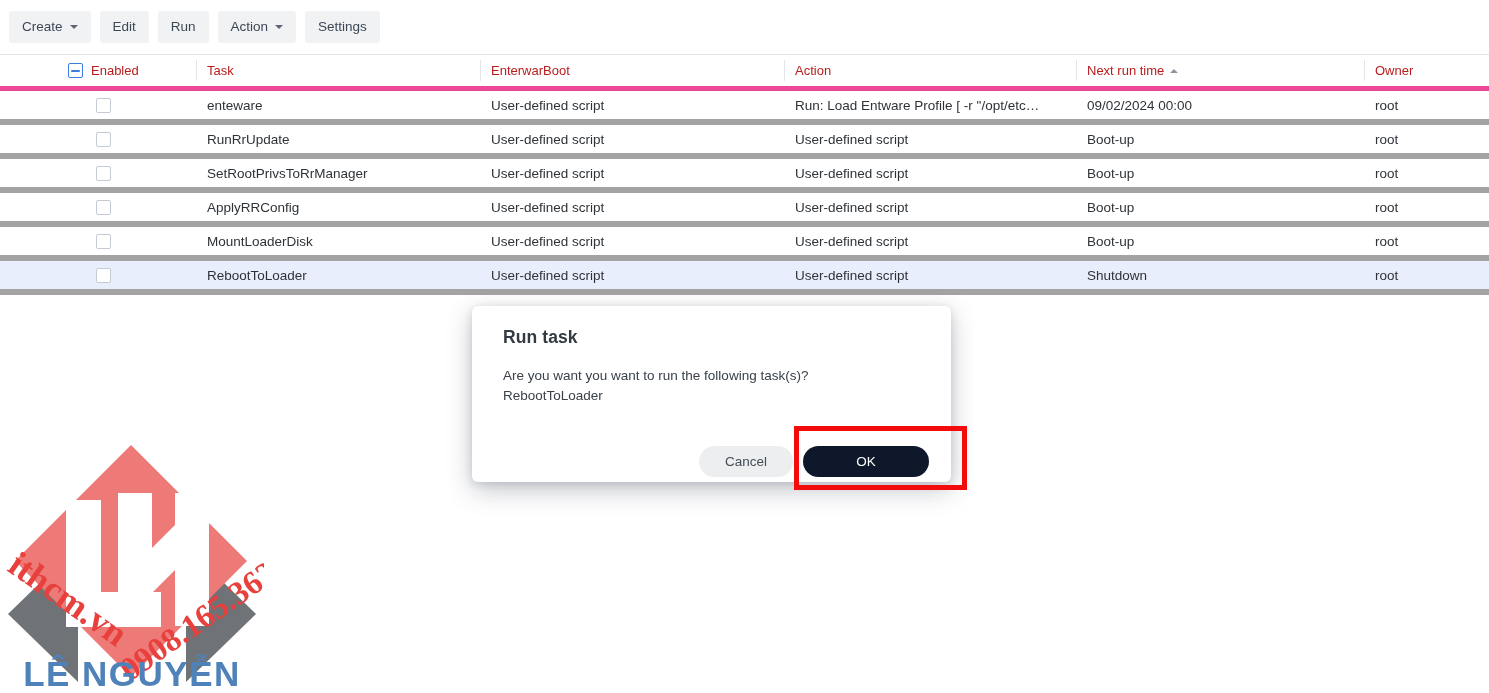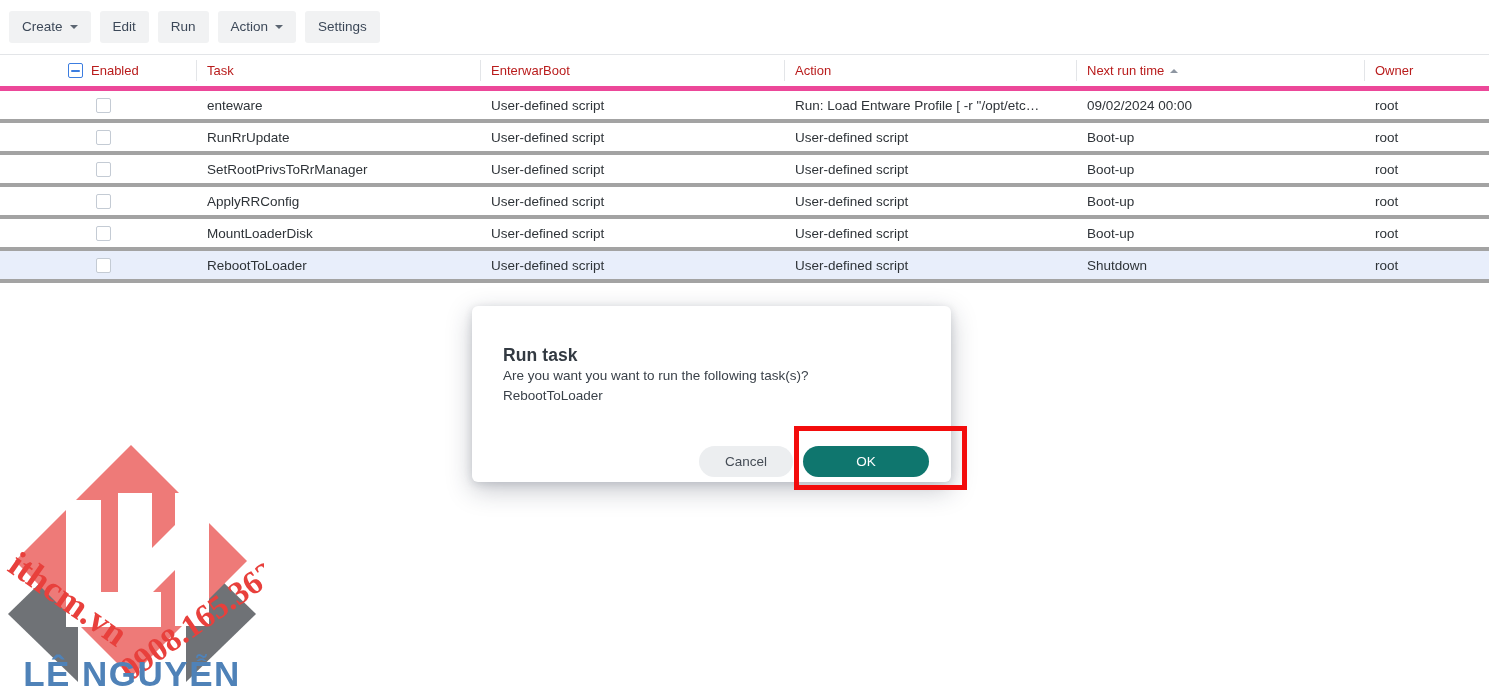--- a/index.html
+++ b/index.html
@@ -83,21 +83,21 @@
     content: "";
     position: absolute;
     left: 0; top: 5px; bottom: 5px;
     width: 1px;
     background: #e3e5e8;
   }
   table.tasks tbody td {
     height: 28px;
     font-size: 13.5px;
     color: #2e3338;
-    border-bottom: 4px solid #a3a3a3;
+    border-bottom: 6px solid #a3a3a3;
     padding: 0;
     vertical-align: middle;
     white-space: nowrap;
     overflow: hidden;
     text-overflow: ellipsis;
   }
   tr.row-selected td { background: #e8eefb; }
   tr.row-selected td { border-bottom-color: #dde4f4; }
 
   .col-chk  { width: 196px; }
@@ -192,21 +192,20 @@
     box-sizing: border-box;
     pointer-events: auto;
   }
   #dlg-title {
     position: absolute;
     left: 31px; top: 21px;
     font-size: 17.5px;
     font-weight: bold;
     color: #333a42;
     letter-spacing: 0.1px;
-    margin-top: 18px;
   }
   #dlg-body {
     position: absolute;
     left: 31px; top: 60px;
     width: 420px;
     font-size: 13.5px;
     color: #3a4149;
     line-height: 20px;
   }
   #dlg-buttons {
@@ -221,21 +220,21 @@
     height: 31px;
     border: none;
     border-radius: 16px;
     font-family: "Liberation Sans", "DejaVu Sans", sans-serif;
     font-size: 13.5px;
     cursor: pointer;
     padding: 0 26px;
     line-height: 1;
   }
   .dlg-btn.cancel { background: #eceef0; color: #454c55; min-width: 83px; }
-  .dlg-btn.ok { background: #0f766e; color: #ffffff; min-width: 126px; }
+  .dlg-btn.ok { background: #0f172a; color: #ffffff; min-width: 126px; }
 
   
   #ok-highlight {
     position: absolute;
     left: 794px;
     top: 426px;
     width: 173px;
     height: 64px;
     border: 5px solid #f30c0c;
     box-sizing: border-box;

